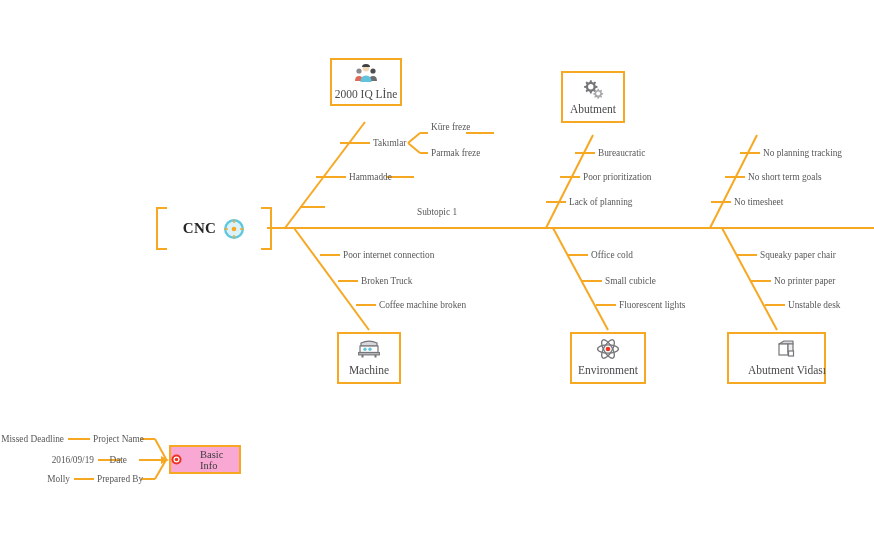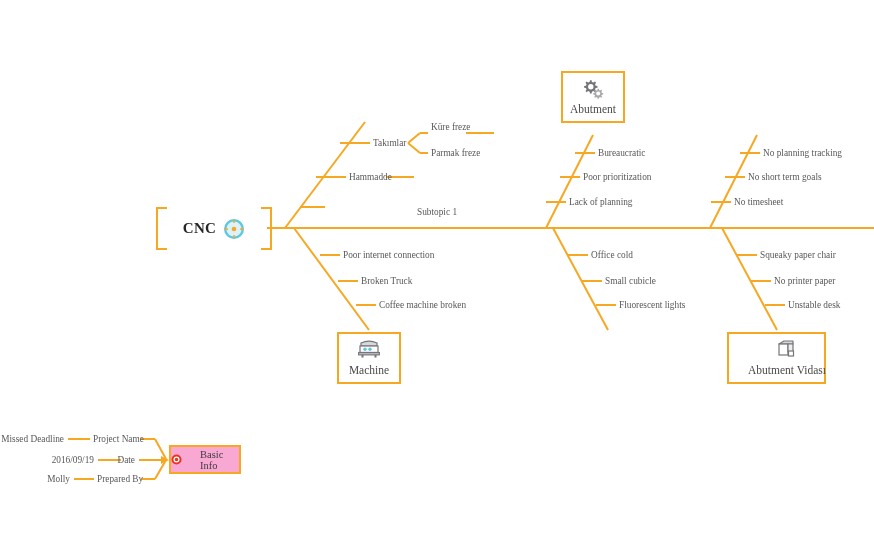--- a/index.html
+++ b/index.html
@@ -205,20 +205,34 @@
           <circle cx="11" cy="11" r="2.3" fill="#f7a823"></circle>
           <rect x="10.3" y="1.6" width="1.5" height="3.4" fill="#f7a823"></rect>
           <rect x="10.3" y="17" width="1.5" height="3.4" fill="#f7a823"></rect>
           <rect x="1.6" y="10.3" width="3.4" height="1.5" fill="#f7a823"></rect>
           <rect x="17" y="10.3" width="3.4" height="1.5" fill="#f7a823"></rect>
         </svg>
       </span>
     </div>
   </div>
 
+  <div class="cat-box" style="left:330px; top:58px; width:72px; height:48px;">
+    <span>
+      <svg class="cat-icon" viewBox="0 0 24 22" xmlns="http://www.w3.org/2000/svg">
+        <circle cx="5" cy="9" r="2.6" fill="#8a8a8c"></circle>
+        <path d="M1 19 q0-5 4-5 q4 0 4 5 z" fill="#e06a5a"></path>
+        <circle cx="19" cy="9" r="2.6" fill="#4d4d4f"></circle>
+        <path d="M15 19 q0-5 4-5 q4 0 4 5 z" fill="#6d6d6f"></path>
+        <circle cx="12" cy="6" r="3.4" fill="#f2d8b8"></circle>
+        <path d="M12 2.1 q-4 0-4 3 l8 0 q0-3 -4-3z" fill="#3f3f41"></path>
+        <path d="M6.4 20 q0-6.5 5.6-6.5 q5.6 0 5.6 6.5 z" fill="#62c3dd"></path>
+      </svg>
+    </span>
+    <span class="cat-label">2000 IQ Lİne</span>
+  </div>
 
   <div class="cat-box" style="left:561px; top:71px; width:64px; height:52px;">
     <span>
       <svg class="cat-icon" viewBox="0 0 24 22" xmlns="http://www.w3.org/2000/svg">
         <g fill="#76767a">
           <path d="M9 3.2 l1.6 0 0.35 1.8 1.5 0.62 1.5-1.05 1.15 1.15 -1.05 1.5 0.62 1.5 1.8 0.35 0 1.6 -1.8 0.35 -0.62 1.5 1.05 1.5 -1.15 1.15 -1.5-1.05 -1.5 0.62 -0.35 1.8 -1.6 0 -0.35-1.8 -1.5-0.62 -1.5 1.05 -1.15-1.15 1.05-1.5 -0.62-1.5 -1.8-0.35 0-1.6 1.8-0.35 0.62-1.5 -1.05-1.5 1.15-1.15 1.5 1.05 1.5-0.62z"></path>
         </g>
         <circle cx="9.8" cy="9.8" r="2.7" fill="#ffffff"></circle>
         <g fill="#a8a8ac">
           <path d="M16.6 11.8 l1.2 0 0.27 1.35 1.12 0.47 1.12-0.79 0.86 0.86 -0.79 1.12 0.47 1.12 1.35 0.27 0 1.2 -1.35 0.27 -0.47 1.12 0.79 1.12 -0.86 0.86 -1.12-0.79 -1.12 0.47 -0.27 1.35 -1.2 0 -0.27-1.35 -1.12-0.47 -1.12 0.79 -0.86-0.86 0.79-1.12 -0.47-1.12 -1.35-0.27 0-1.2 1.35-0.27 0.47-1.12 -0.79-1.12 0.86-0.86 1.12 0.79 1.12-0.47z"></path>
@@ -238,20 +252,33 @@
         <circle cx="8" cy="11.2" r="1.7" fill="#62c3dd"></circle>
         <circle cx="13" cy="11.2" r="1.7" fill="#62c3dd"></circle>
         <rect x="1.6" y="14.5" width="20.8" height="2.4" fill="#b9b9bd" stroke="#76767a" stroke-width="1.1"></rect>
         <rect x="4.5" y="16.9" width="2" height="2.6" fill="#76767a"></rect>
         <rect x="17.5" y="16.9" width="2" height="2.6" fill="#76767a"></rect>
       </svg>
     </span>
     <span class="cat-label">Machine</span>
   </div>
 
+  <div class="cat-box" style="left:570px; top:332px; width:76px; height:52px;">
+    <span>
+      <svg class="cat-icon" viewBox="0 0 24 22" xmlns="http://www.w3.org/2000/svg">
+        <g fill="none" stroke="#76767a" stroke-width="1.3">
+          <ellipse cx="12" cy="11" rx="10.4" ry="4.2"></ellipse>
+          <ellipse cx="12" cy="11" rx="10.4" ry="4.2" transform="rotate(60 12 11)"></ellipse>
+          <ellipse cx="12" cy="11" rx="10.4" ry="4.2" transform="rotate(120 12 11)"></ellipse>
+        </g>
+        <circle cx="12" cy="11" r="2.3" fill="#ec3223"></circle>
+      </svg>
+    </span>
+    <span class="cat-label">Environment</span>
+  </div>
 
   <div class="cat-box" style="left:727px; top:332px; width:99px; height:52px;padding-left:31px;">
     <span>
       <svg class="cat-icon" viewBox="0 0 24 22" xmlns="http://www.w3.org/2000/svg">
         <path d="M4 6 l5-3 h9 v3 z" fill="#d8d8dc" stroke="#76767a" stroke-width="1.2" stroke-linejoin="round"></path>
         <rect x="4" y="6" width="9" height="11" fill="#ffffff" stroke="#76767a" stroke-width="1.2"></rect>
         <path d="M13 6 h5 v8 h-5z" fill="#eeeef0" stroke="#76767a" stroke-width="1.2"></path>
         <rect x="13.5" y="13" width="5" height="5" fill="#ffffff" stroke="#76767a" stroke-width="1.2"></rect>
       </svg>
     </span>
@@ -282,21 +309,21 @@
   <div class="bone-label" style="left:619px; top:301px;">Fluorescent lights</div>
 
   <div class="bone-label" style="left:760px; top:251px;">Squeaky paper chair</div>
   <div class="bone-label" style="left:774px; top:277px;">No printer paper</div>
   <div class="bone-label" style="left:788px; top:301px;">Unstable desk</div>
 
   <div class="bone-label right-align" style="left:0px; top:435px; width:64px;">Missed Deadline</div>
   <div class="bone-label" style="left:93px; top:435px;">Project Name</div>
 
   <div class="bone-label right-align" style="left:30px; top:456px; width:64px;">2016/09/19</div>
-  <div class="bone-label right-align" style="left:95px; top:456px; width:40px;">Date</div>
+  <div class="bone-label right-align" style="left:95px; top:456px; width:32px;">Date</div>
 
   <div class="bone-label right-align" style="left:6px; top:475px; width:64px;">Molly</div>
   <div class="bone-label" style="left:97px; top:475px;">Prepared By</div>
 
   <div id="basic-info-box">
     <span>
       <svg class="target-icon" viewBox="0 0 12 12" xmlns="http://www.w3.org/2000/svg">
         <circle cx="6" cy="6" r="5.5" fill="#ec3223"></circle>
         <circle cx="6" cy="6" r="3.3" fill="#ffffff"></circle>
         <circle cx="6" cy="6" r="1.9" fill="#ec3223"></circle>

